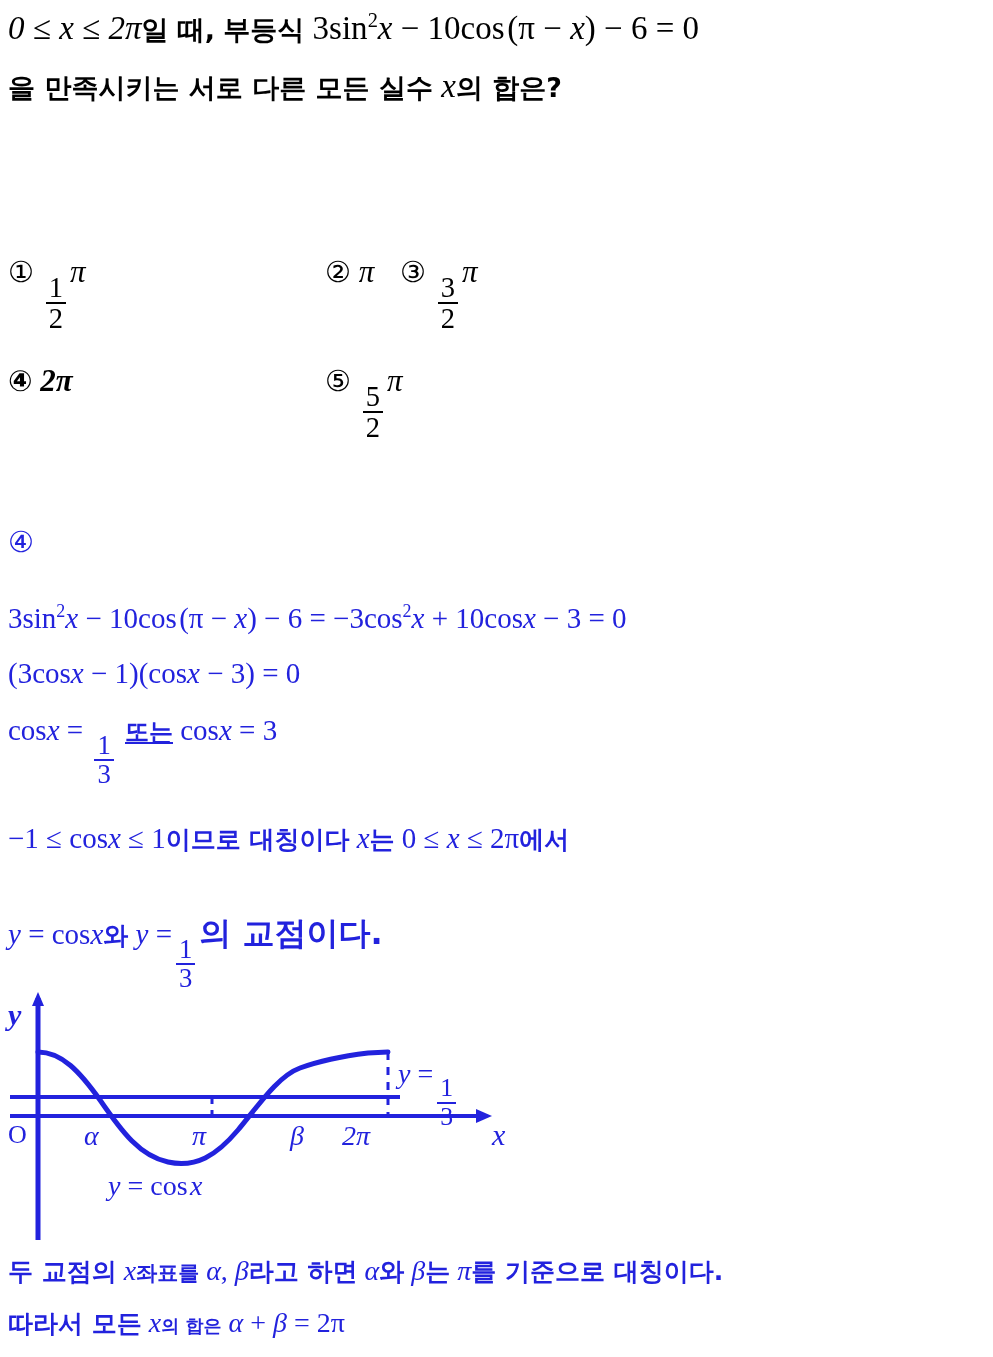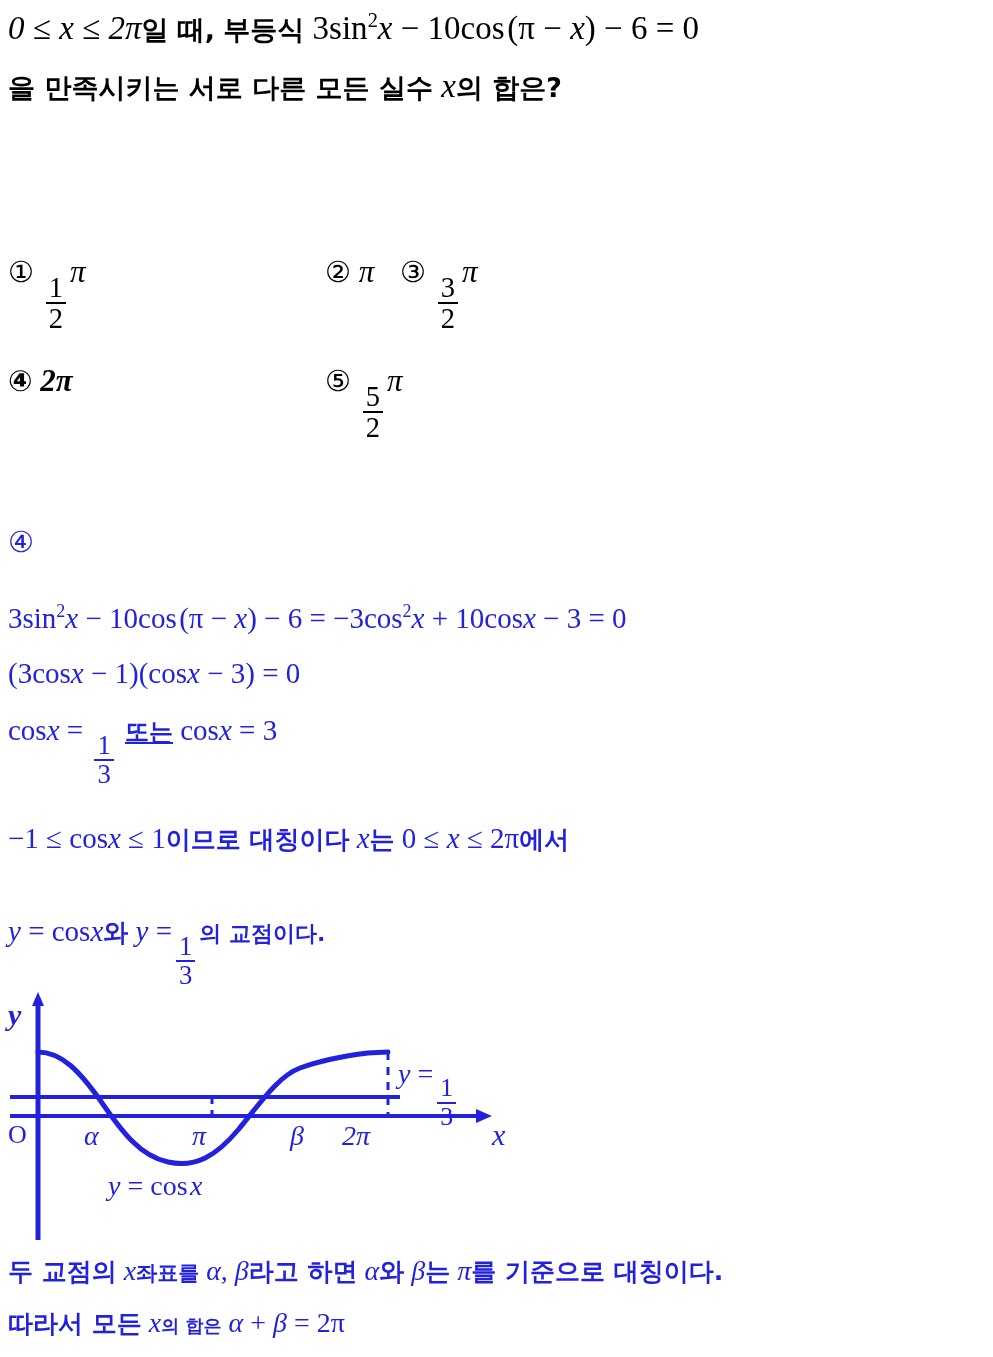--- a/index.html
+++ b/index.html
@@ -212,21 +212,21 @@
     <span>−1 ≤ cos<span class="it">x</span> ≤ 1</span><span class="kor" style="font-size:25px">이므로 대칭이다</span>
     <span class="it">x</span><span class="kor" style="font-size:25px">는</span>
     <span>0 ≤ <span class="it">x</span> ≤ 2π</span><span class="kor" style="font-size:25px">에서</span>
   </div>
 
   <div class="math sol blue" id="sol-line-5">
     <span><span class="it">y</span> = cos<span class="it">x</span></span><span class="kor" style="font-size:25px">와</span>
     <span><span class="it">y</span> =</span><span class="frac">
       <span class="num">1</span>
       <span class="den">3</span>
-    </span><span class="kor" style="font-size:22px">의 교점이다.</span>
+    </span><span class="kor" style="font-size:32px">의 교점이다.</span>
   </div>
 
   <div id="graph-figure">
     <svg width="560" height="255" viewBox="0 0 560 255">
 
       <line x1="38" y1="8" x2="38" y2="250" stroke="#2222dd" stroke-width="5"></line>
       <polygon points="38,2 32,16 44,16" fill="#2222dd"></polygon>
 
       <line x1="10" y1="126" x2="484" y2="126" stroke="#2222dd" stroke-width="4"></line>
       <polygon points="492,126 476,119 476,133" fill="#2222dd"></polygon>

